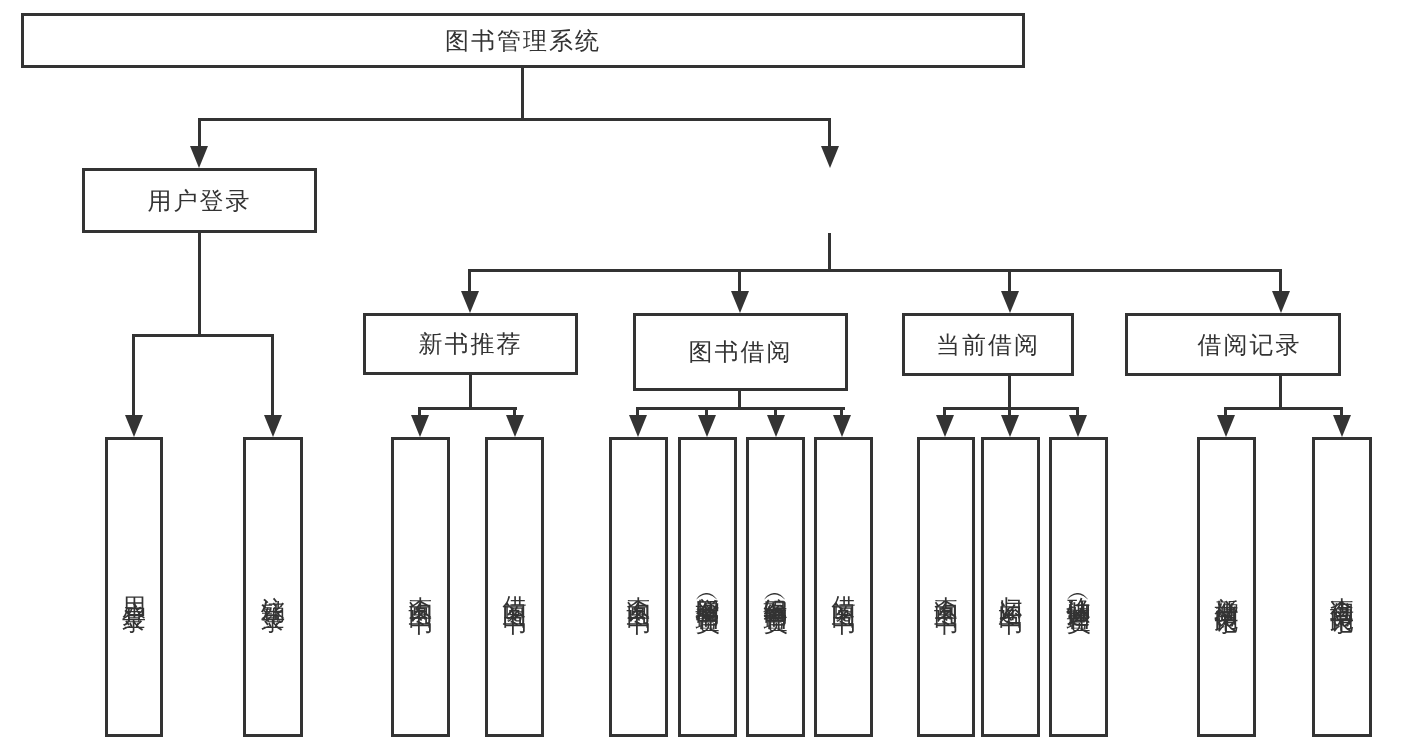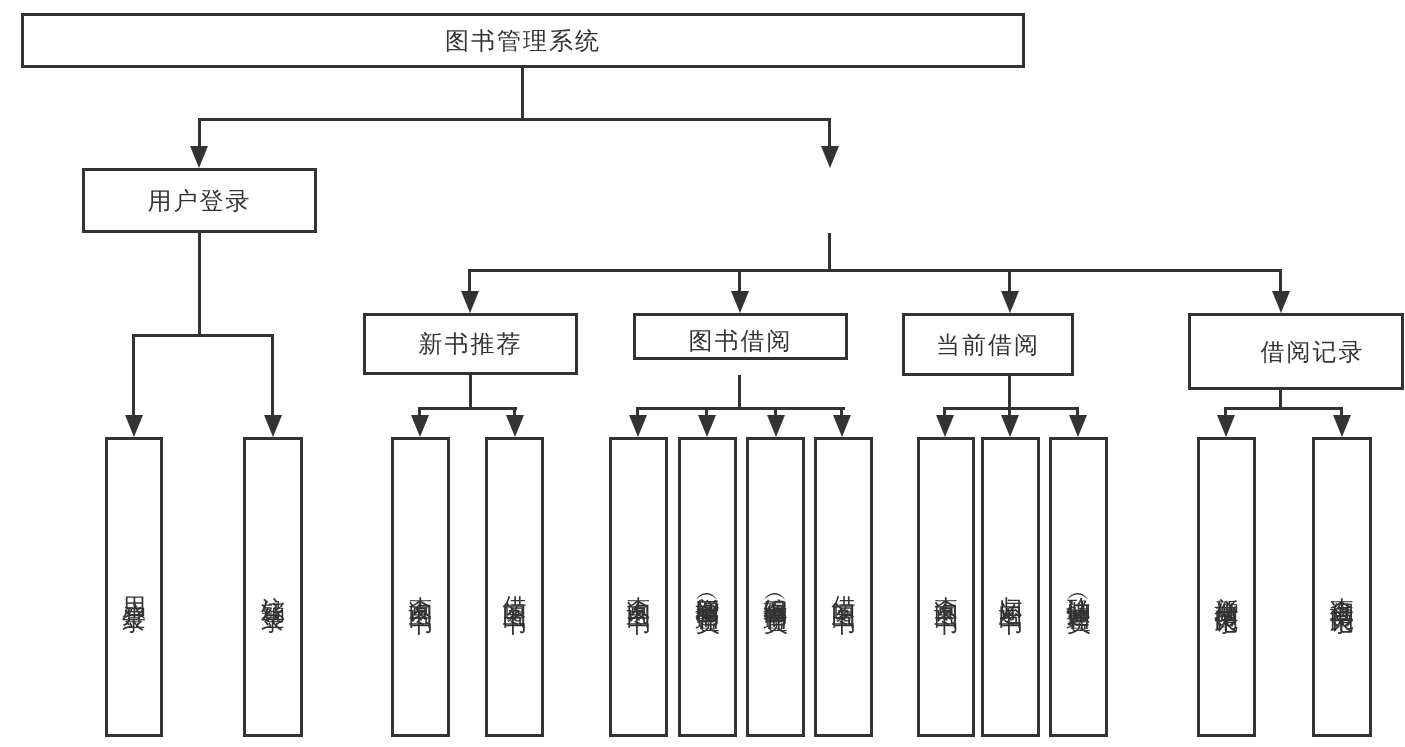--- a/index.html
+++ b/index.html
@@ -96,27 +96,27 @@
   <div class="vline" style="left:738px; top:269px; width:3px; height:26px;"></div>
   <div class="ahead" style="left:731px; top:291px;"></div>
   <div class="vline" style="left:1008px; top:269px; width:3px; height:26px;"></div>
   <div class="ahead" style="left:1001px; top:291px;"></div>
   <div class="vline" style="left:1279px; top:269px; width:3px; height:26px;"></div>
   <div class="ahead" style="left:1272px; top:291px;"></div>
 
   <div class="box" style="left:363px; top:313px; width:215px; height:62px;">
     <span class="hlabel">新书推荐</span>
   </div>
-  <div class="box" style="left:633px; top:313px; width:215px; height:47px;align-items:flex-end;">
+  <div class="box" style="left:633px; top:313px; width:215px; height:78px;">
     <span class="hlabel">图书借阅</span>
   </div>
   <div class="box" style="left:902px; top:313px; width:172px; height:63px;">
     <span class="hlabel">当前借阅</span>
   </div>
-  <div class="box" style="left:1188px; top:313px; width:216px; height:77px;padding-left:33px;">
+  <div class="box" style="left:1125px; top:313px; width:216px; height:63px;padding-left:33px;">
     <span class="hlabel">借阅记录</span>
   </div>
 
   <div class="vline" style="left:469px; top:375px; width:3px; height:35px;"></div>
   <div class="hline" style="left:418px; top:407px; width:99px; height:3px;"></div>
   <div class="vline" style="left:418px; top:407px; width:3px; height:12px;"></div>
   <div class="ahead" style="left:411px; top:415px;"></div>
   <div class="vline" style="left:513px; top:407px; width:3px; height:12px;"></div>
   <div class="ahead" style="left:506px; top:415px;"></div>
 

